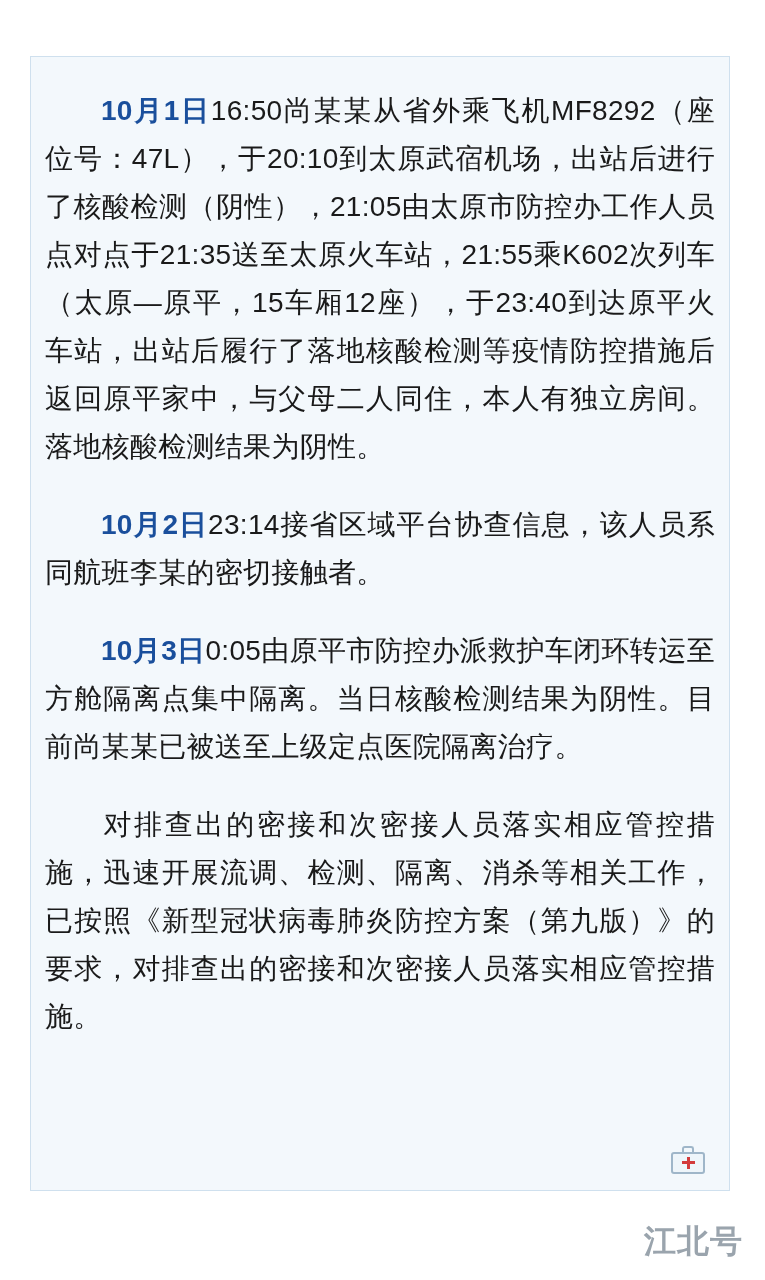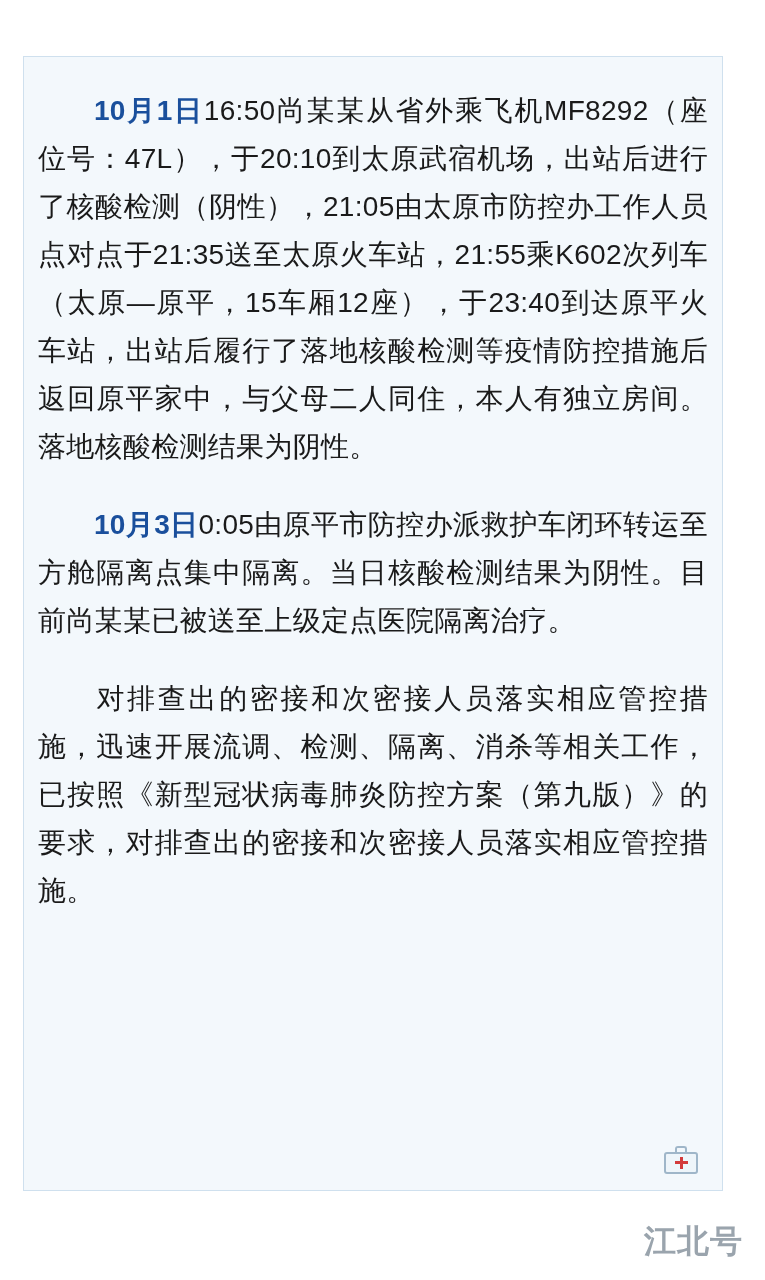--- a/index.html
+++ b/index.html
@@ -16,21 +16,21 @@
   }
   .page {
     position: absolute;
     left: 0; top: 0;
     width: 765px;
     height: 1280px;
     background: #ffffff;
   }
   .card {
     position: absolute;
-    left: 23px;
+    left: 30px;
     top: 56px;
     width: 700px;
     height: 1135px;
     background: #f3f8fc;
     border: 1px solid #cfe0ee;
     box-sizing: border-box;
   }
   .card-inner {
     position: absolute;
     left: 14px;
@@ -111,20 +111,21 @@
 </head>
 <body>
 
 <div class="page">
 
   <div class="card">
     <div class="card-inner">
 
       <p class="para"><span class="indent"></span><span class="datehl">10月1日</span><span>16:50尚某某从省外乘飞机MF8292（座位号：47L），于20:10到太原武宿机场，出站后进行了核酸检测（阴性），21:05由太原市防控办工作人员点对点于21:35送至太原火车站，21:55乘K602次列车（太原—原平，15车厢12座），于23:40到达原平火车站，出站后履行了落地核酸检测等疫情防控措施后返回原平家中，与父母二人同住，本人有独立房间。落地核酸检测结果为阴性。</span></p>
 
+      <p class="para"><span class="indent"></span><span class="datehl">10月2日</span><span>23:14接省区域平台协查信息，该人员系同航班李某的密切接触者。</span></p>
 
       <p class="para"><span class="indent"></span><span class="datehl">10月3日</span><span>0:05由原平市防控办派救护车闭环转运至方舱隔离点集中隔离。当日核酸检测结果为阴性。目前尚某某已被送至上级定点医院隔离治疗。</span></p>
 
       <p class="para"><span class="indent"></span><span>对排查出的密接和次密接人员落实相应管控措施，迅速开展流调、检测、隔离、消杀等相关工作，已按照《新型冠状病毒肺炎防控方案（第九版）》的要求，对排查出的密接和次密接人员落实相应管控措施。</span></p>
 
     </div>
 
     <div class="medkit">
       <div class="kit-body"></div>
       <div class="kit-handle"></div>

